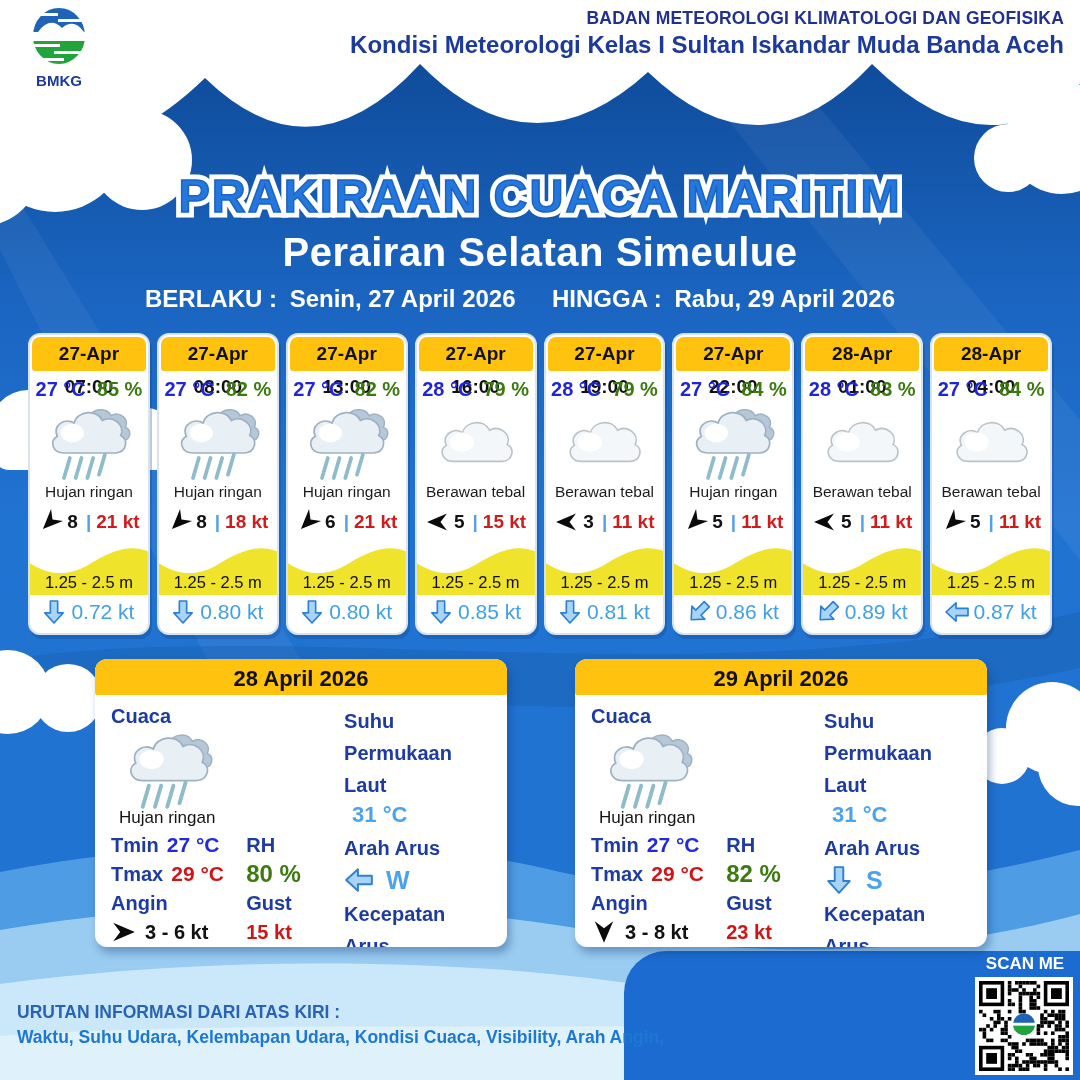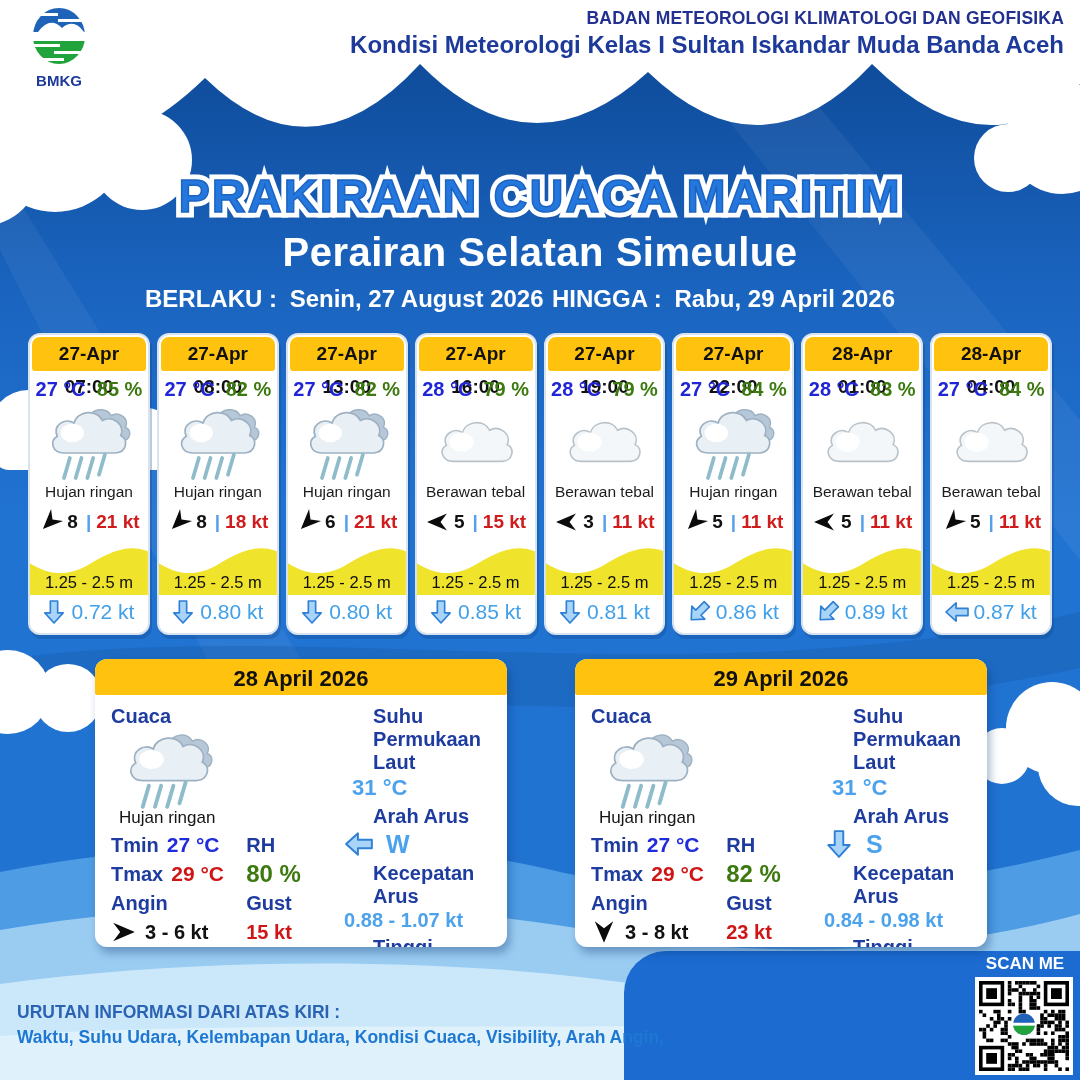--- a/index.html
+++ b/index.html
@@ -65,21 +65,21 @@
   .d-cond{font-size:17px;color:#141414;padding-left:8px;margin-top:2px;}
   .d-grid{display:grid;grid-template-columns:58% 42%;margin-top:3px;row-gap:1px;}
   .d-row{display:flex;align-items:center;gap:8px;height:28px;}
   .d-lbl{font-size:20px;color:#1e3ca0;font-weight:700;}
   .d-tmin{color:#1f2bdc;font-weight:800;font-size:21px;}
   .d-tmax{color:#cf1616;font-weight:800;font-size:21px;}
   .d-rh{color:#3c7a10;font-weight:800;font-size:24px;}
   .d-gustv{color:#cf1616;font-weight:800;font-size:20px;}
   .d-windrange{color:#111;font-weight:800;font-size:20px;}
   .d-right{width:38%;display:flex;flex-direction:column;}
-  .d-right .d-lbl{line-height:23px;margin-left:29px;}
+  .d-right .d-lbl{line-height:32px;}
   .d-sst{color:#4da2ec;font-weight:800;font-size:22px;margin:1px 0 4px 8px;}
   .d-dirrow{display:flex;align-items:center;gap:14px;height:32px;margin:1px 0 3px 2px;}
   .d-dirletter{color:#4da2ec;font-weight:800;font-size:25px;}
   .d-curspeed{color:#4da2ec;font-weight:800;font-size:20px;margin:1px 0 4px 0;}
   .d-wavebox{position:relative;width:172px;height:60px;margin-top:6px;}
   .d-wavebox svg{position:absolute;inset:0;width:100%;height:100%;}
 
   
   .footer-info{position:absolute;left:17px;top:1002px;z-index:3;}
   .footer-info .fi-title{font-size:17.5px;font-weight:800;color:#2a63b4;margin-bottom:3px;}
@@ -164,21 +164,21 @@
     <div class="org-line2">Kondisi Meteorologi Kelas I Sultan Iskandar Muda Banda Aceh</div>
   </div>
 
   <div class="big-title">
     <div class="layer stroke">PRAKIRAAN CUACA MARITIM</div>
     <div class="layer fill">PRAKIRAAN CUACA MARITIM</div>
   </div>
   <div class="sub-title">Perairan Selatan Simeulue</div>
   <div id="berlaku" class="validity">
     <span class="lbl">BERLAKU :</span>
-    <span class="val">Senin, 27 August 2026</span>
+    <span class="val">Senin, 27 April 2026</span>
   </div>
   <div id="hingga" class="validity">
     <span class="lbl">HINGGA :</span>
     <span class="val">Rabu, 29 April 2026</span>
   </div>
 
   <div id="hourly-row">
   <div class="hcard">
     <div class="hcard-time">27-Apr 07:00</div>
     <div class="hcard-temps">

